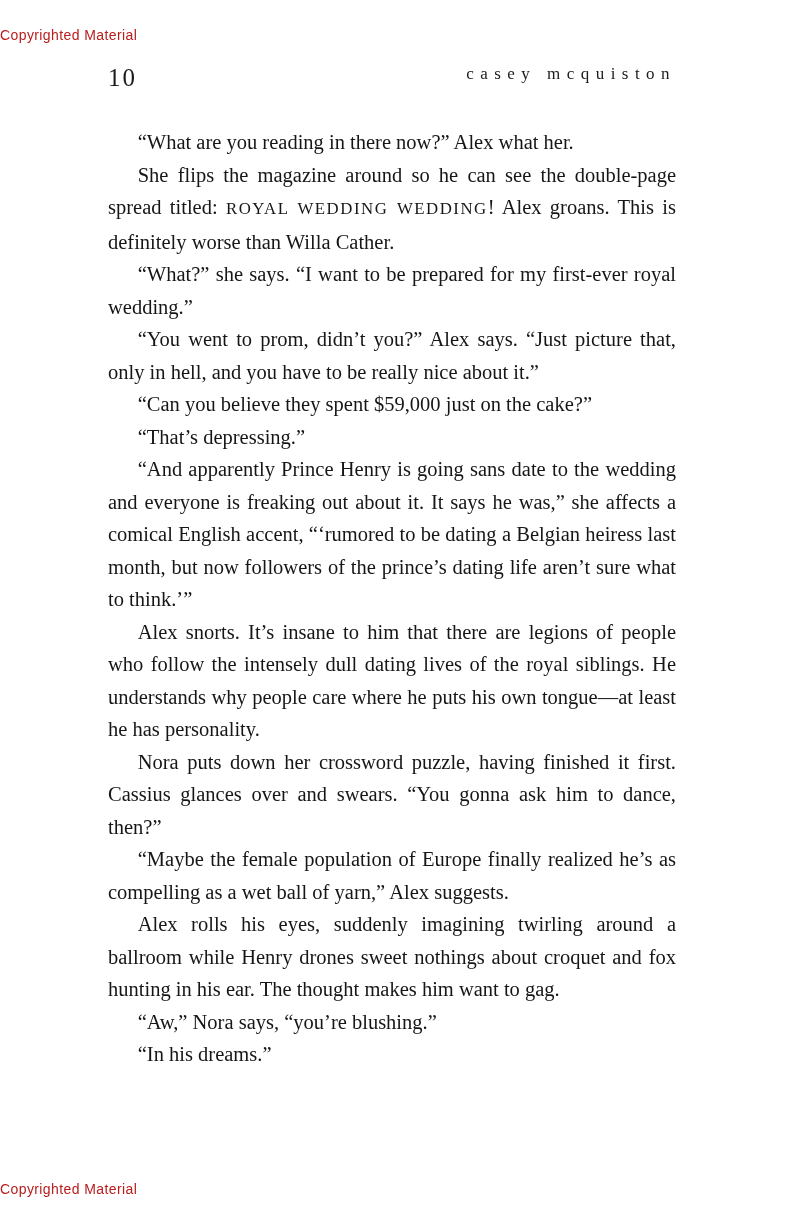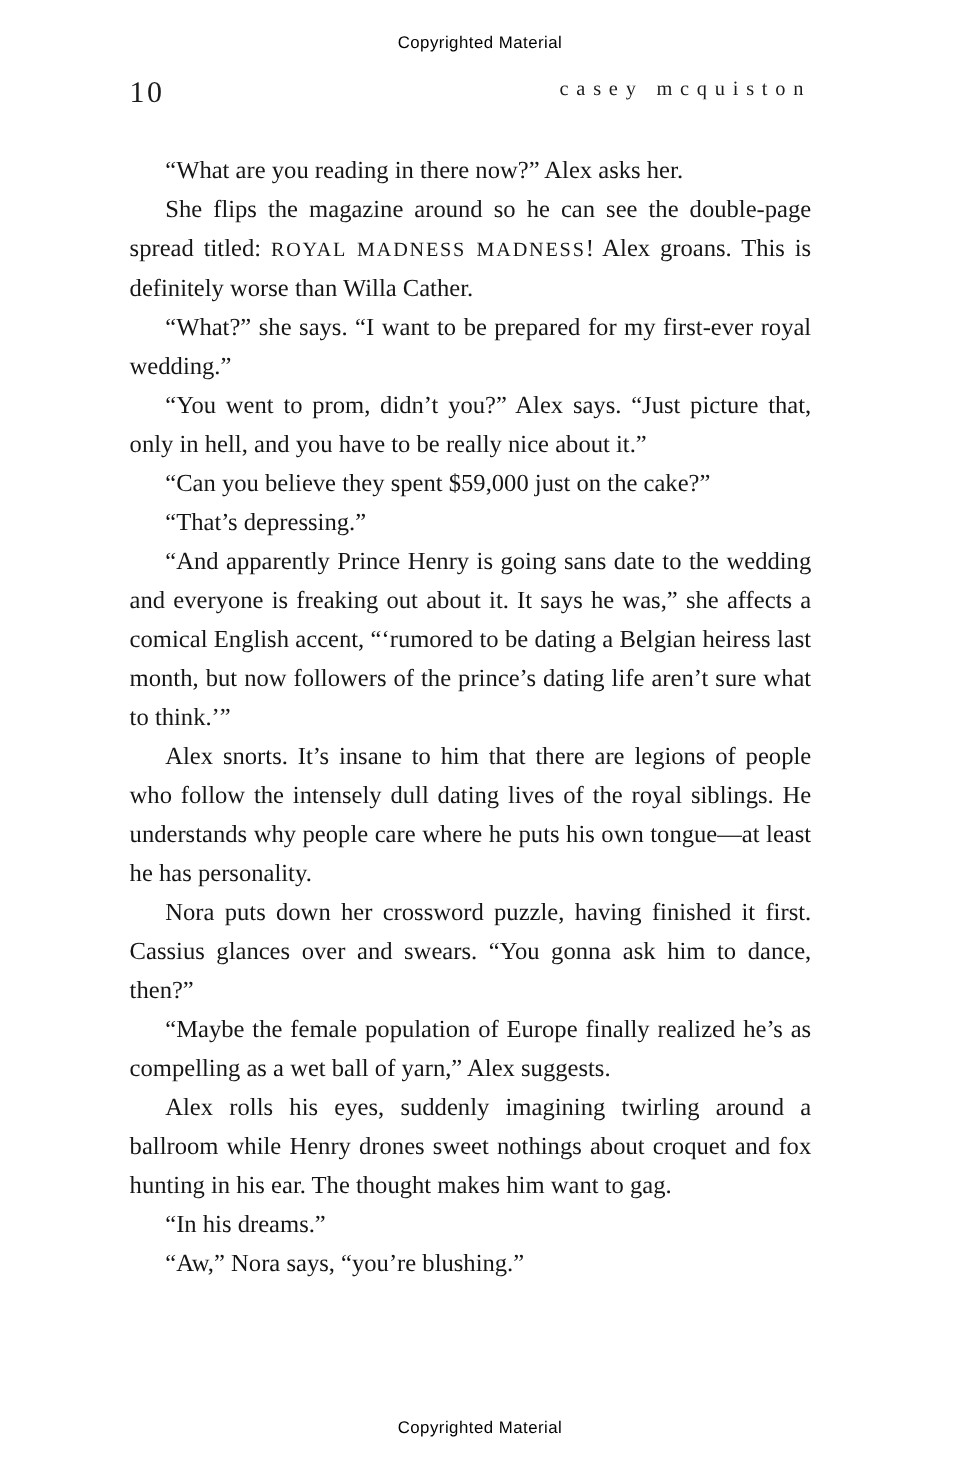--- a/index.html
+++ b/index.html
@@ -12,25 +12,25 @@
     width: 800px;
     height: 1228px;
     background: #ffffff;
     overflow: hidden;
     font-family: "Liberation Serif", serif;
   }
   .copyright {
     position: absolute;
     left: 0;
     width: 100%;
-    text-align: center;
+    text-align: left;
     font-family: "Liberation Sans", sans-serif;
     font-size: 14px;
     letter-spacing: 0.4px;
-    color: #000000;
+    color: #b91c1c;
   }
   .copyright.top { top: 27px; }
   .copyright.bottom { top: 1181px; }
 
   .header {
     position: absolute;
     top: 64px;
     left: 108px;
     width: 568px;
     height: 28px;
@@ -80,30 +80,30 @@
 <div class="page">
 
   <div class="copyright top">Copyrighted Material</div>
 
   <div class="header">
     <span class="pagenum">10</span>
     <span class="author">casey mcquiston</span>
   </div>
 
   <div class="body-text" id="paragraph-container">
-      <p><span>“What are you reading in there now?” Alex asks her.</span></p>
-      <p><span>She flips the magazine around so he can see the double-page spread titled: </span><span class="smallcaps">ROYAL MADNESS MADNESS</span><span>! Alex groans. This is definitely worse than Willa Cather.</span></p>
+      <p><span>“What are you reading in there now?” Alex what her.</span></p>
+      <p><span>She flips the magazine around so he can see the double-page spread titled: </span><span class="smallcaps">ROYAL WEDDING WEDDING</span><span>! Alex groans. This is definitely worse than Willa Cather.</span></p>
       <p><span>“What?” she says. “I want to be prepared for my first-ever royal wedding.”</span></p>
       <p><span>“You went to prom, didn’t you?” Alex says. “Just picture that, only in hell, and you have to be really nice about it.”</span></p>
       <p><span>“Can you believe they spent $59,000 just on the cake?”</span></p>
       <p><span>“That’s depressing.”</span></p>
       <p><span>“</span><span class="italic">And</span><span> apparently Prince Henry is going sans date to the wedding and everyone is freaking out about it. It says he was,” she affects a comical English accent, “‘rumored to be dating a Belgian heiress last month, but now followers of the prince’s dating life aren’t sure what to think.’”</span></p>
       <p><span>Alex snorts. It’s insane to him that there are legions of people who follow the intensely dull dating lives of the royal siblings. He understands why people care where he puts his own tongue—at least </span><span class="italic">he</span><span> has personality.</span></p>
       <p><span>Nora puts down her crossword puzzle, having finished it first. Cassius glances over and swears. “You gonna ask him to dance, then?”</span></p>
       <p><span>“Maybe the female population of Europe finally realized he’s as compelling as a wet ball of yarn,” Alex suggests.</span></p>
       <p><span>Alex rolls his eyes, suddenly imagining twirling around a ballroom while Henry drones sweet nothings about croquet and fox hunting in his ear. The thought makes him want to gag.</span></p>
+      <p><span>“Aw,” Nora says, “you’re blushing.”</span></p>
       <p><span>“In his dreams.”</span></p>
-      <p><span>“Aw,” Nora says, “you’re blushing.”</span></p>
     </div>
 
   <div class="copyright bottom">Copyrighted Material</div>
 
 </div>
 
 </body></html>

